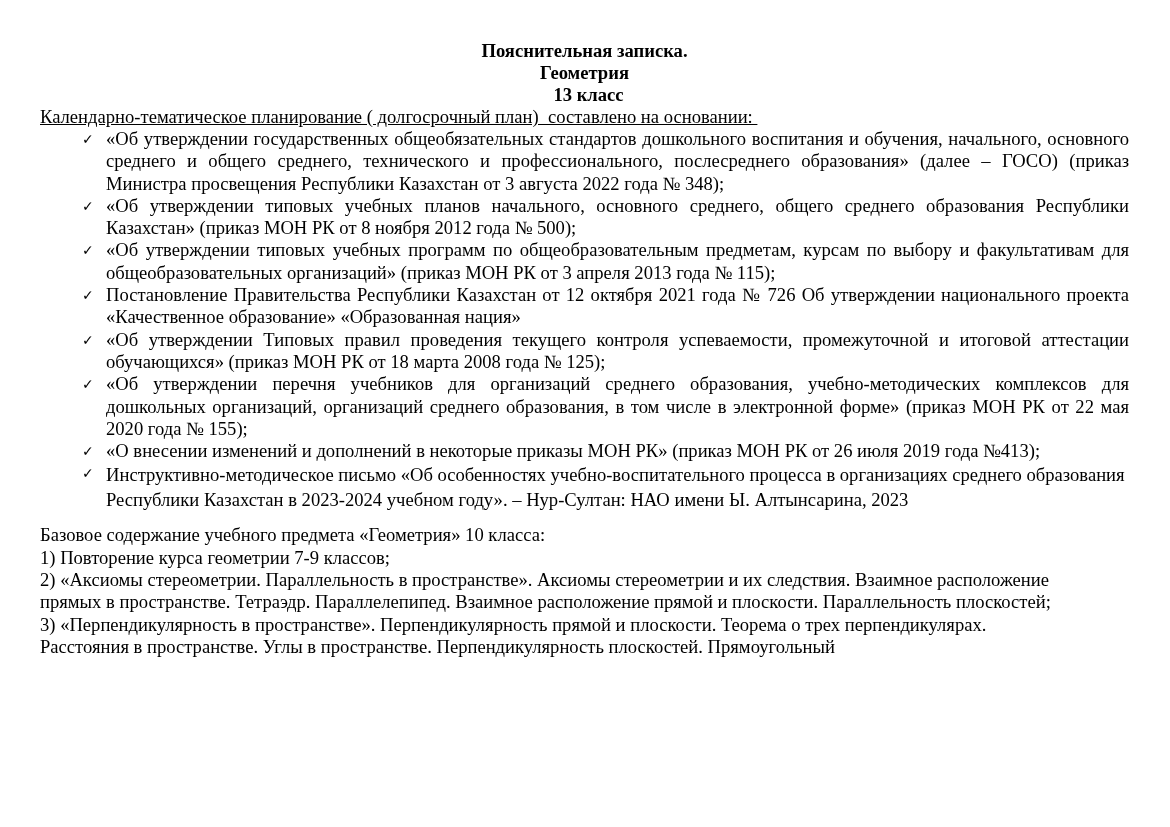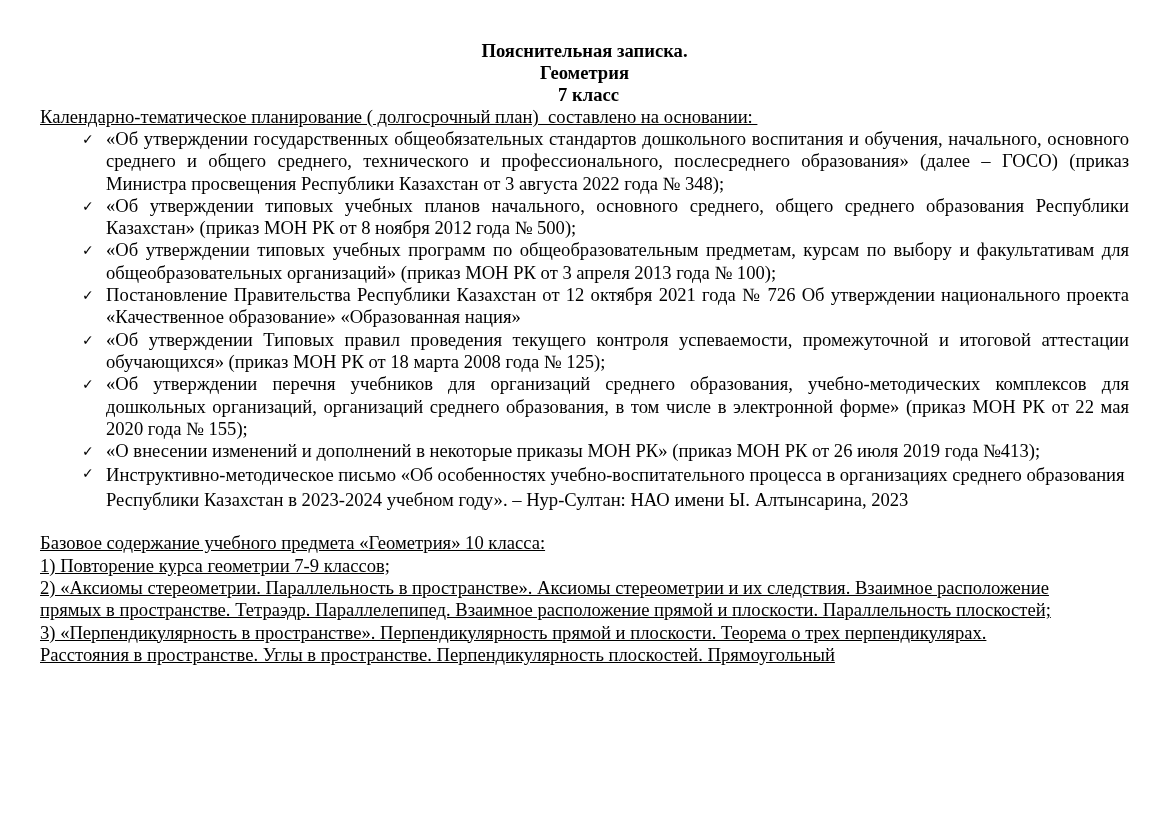--- a/index.html
+++ b/index.html
@@ -55,53 +55,52 @@
     }
     .check {
       position: absolute;
       left: -24px;
       top: 0;
       font-family: "DejaVu Sans", sans-serif;
       font-size: 14px;
       line-height: 22px;
     }
     .content-block {
-      margin-top: 20px;
+      margin-top: 12px;
       line-height: 22.3px;
-      text-decoration: underline;
     }
     .content-line {
       display: block;
     }
   </style>
 </head>
 <body>
 
 <div class="page">
 
   <div class="title-block">
     <span class="title-line">Пояснительная записка.</span>
     <span class="title-line">Геометрия</span>
-    <span class="title-line grade">7 класс</span>
+    <span class="title-line grade">13 класс</span>
   </div>
 
   <div class="basis-heading">Календарно-тематическое планирование ( долгосрочный план)  составлено на основании: </div>
 
   <ul class="ref-list">
     <li class="ref-item">
       <span class="check">✓</span>
       <span>«Об утверждении государственных общеобязательных стандартов дошкольного воспитания и обучения, начального, основного среднего и общего среднего, технического и профессионального, послесреднего образования» (далее – ГОСО) (приказ Министра просвещения Республики Казахстан от 3 августа 2022 года № 348);</span>
     </li>
     <li class="ref-item">
       <span class="check">✓</span>
       <span>«Об утверждении типовых учебных планов начального, основного среднего, общего среднего образования Республики Казахстан» (приказ МОН РК от 8 ноября 2012 года № 500);</span>
     </li>
     <li class="ref-item">
       <span class="check">✓</span>
-      <span>«Об утверждении типовых учебных программ по общеобразовательным предметам, курсам по выбору и факультативам для общеобразовательных организаций» (приказ МОН РК от 3 апреля 2013 года № 100);</span>
+      <span>«Об утверждении типовых учебных программ по общеобразовательным предметам, курсам по выбору и факультативам для общеобразовательных организаций» (приказ МОН РК от 3 апреля 2013 года № 115);</span>
     </li>
     <li class="ref-item">
       <span class="check">✓</span>
       <span>Постановление Правительства Республики Казахстан от 12 октября 2021 года № 726 Об утверждении национального проекта «Качественное образование» «Образованная нация»</span>
     </li>
     <li class="ref-item">
       <span class="check">✓</span>
       <span>«Об утверждении Типовых правил проведения текущего контроля успеваемости, промежуточной и итоговой аттестации обучающихся» (приказ МОН РК от 18 марта 2008 года № 125);</span>
     </li>
     <li class="ref-item">

